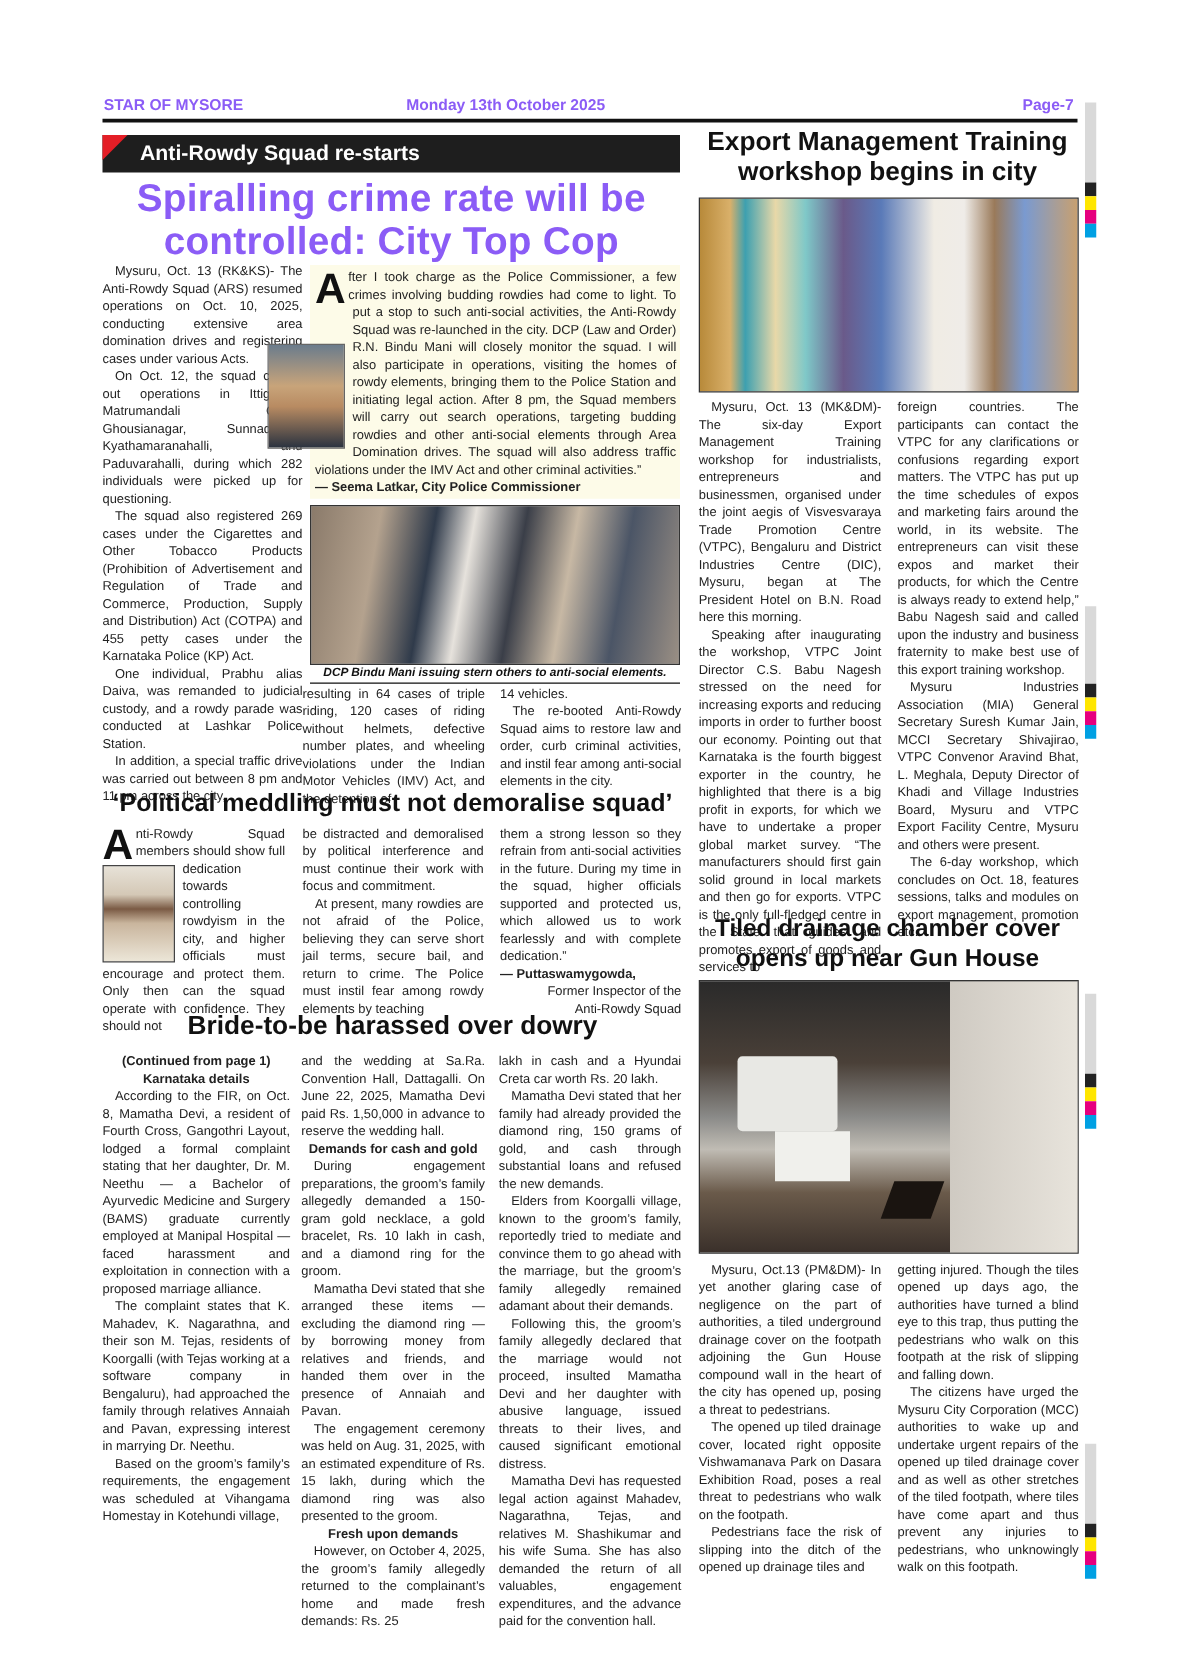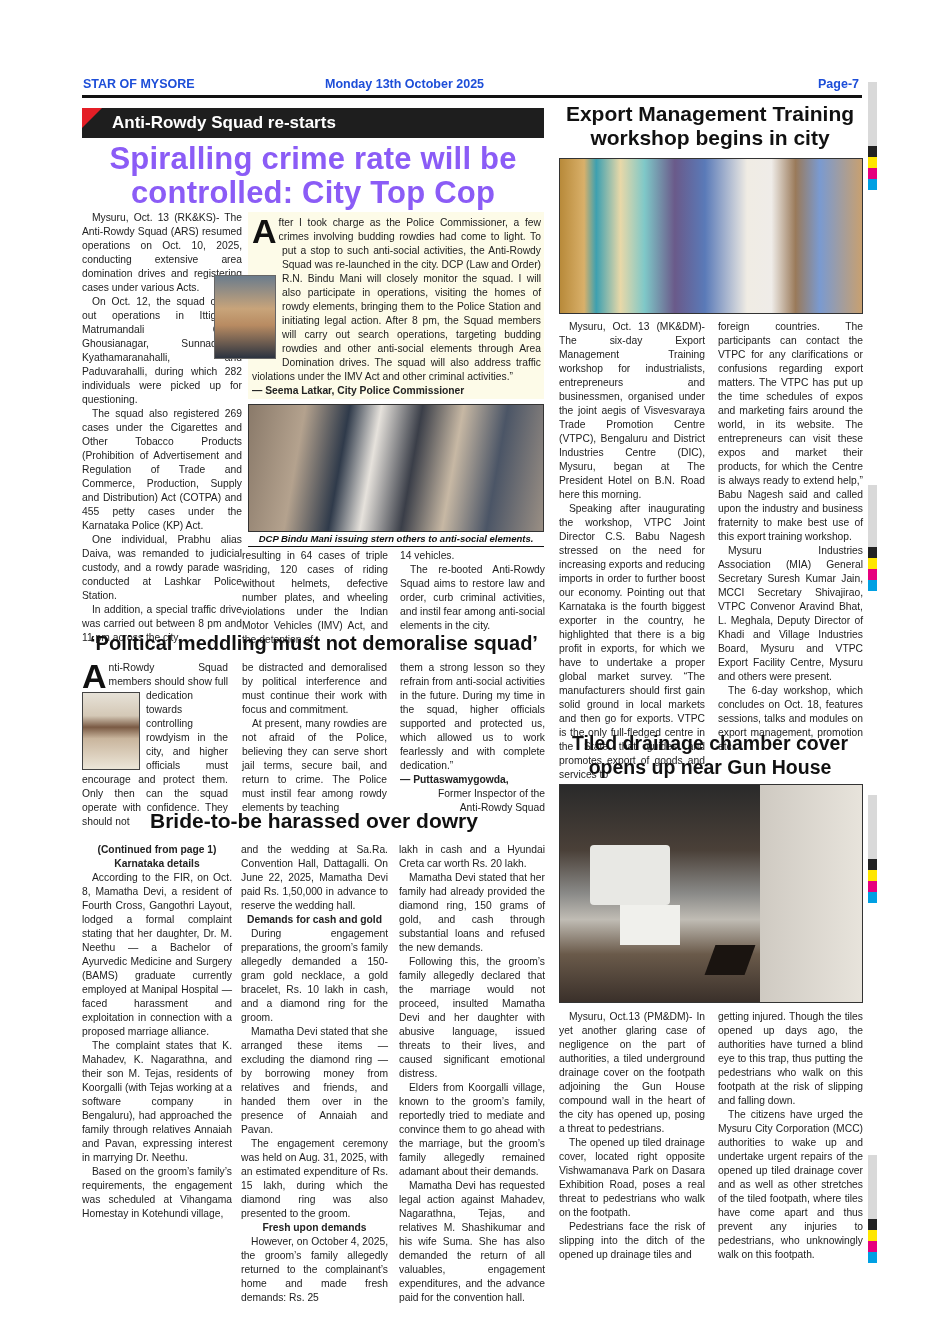--- a/index.html
+++ b/index.html
@@ -1,21 +1,21 @@
 <!DOCTYPE html>
 <html><head>
 <meta charset="utf-8">
 <style>
   * { box-sizing: border-box; margin: 0; padding: 0; }
   html, body { width: 945px; height: 1337px; background: #ffffff; overflow: hidden; }
   body { position: relative; font-family: "Liberation Sans", sans-serif; color: #1a1a1a; }
   .abs { position: absolute; }
 
   
-  .mast { font-weight: bold; font-size: 12.5px; color: #1d4ed8; top: 77px; }
+  .mast { font-weight: bold; font-size: 12.5px; color: #8b5cf6; top: 77px; }
   .mast-rule { left: 82px; top: 95px; width: 780px; height: 3px; background: #111; }
 
   
   .reg-gray { background: #d9d9d9; width: 9px; }
   .sw { width: 9px; height: 11px; }
 
   
   .kicker { left: 82px; top: 108px; width: 462px; height: 30px; background: #1e1e1e; }
   .kicker-tri { left: 82px; top: 108px; width: 0; height: 0; border-top: 20px solid #e41e26; border-right: 20px solid transparent; }
   .kicker-text { left: 112px; top: 113px; color: #fff; font-size: 17px; font-weight: bold; }
@@ -144,22 +144,22 @@
   <div class="center bold">Demands for cash and gold</div>
   <p>During engagement preparations, the groom’s family allegedly demanded a 150-gram gold necklace, a gold bracelet, Rs. 10 lakh in cash, and a diamond ring for the groom.</p>
   <p>Mamatha Devi stated that she arranged these items — excluding the diamond ring — by borrowing money from relatives and friends, and handed them over in the presence of Annaiah and Pavan.</p>
   <p>The engagement ceremony was held on Aug. 31, 2025, with an estimated expenditure of Rs. 15 lakh, during which the diamond ring was also presented to the groom.</p>
   <div class="center bold">Fresh upon demands</div>
   <p>However, on October 4, 2025, the groom’s family allegedly returned to the complainant’s home and made fresh demands: Rs. 25</p>
 </div>
 <div class="abs col" style="left:399px; top:843px; width:146px;">
   <p class="noind">lakh in cash and a Hyundai Creta car worth Rs. 20 lakh.</p>
   <p>Mamatha Devi stated that her family had already provided the diamond ring, 150 grams of gold, and cash through substantial loans and refused the new demands.</p>
+  <p>Elders from Koorgalli village, known to the groom’s family, reportedly tried to mediate and convince them to go ahead with the marriage, but the groom’s family allegedly remained adamant about their demands.</p>
   <p>Following this, the groom’s family allegedly declared that the marriage would not proceed, insulted Mamatha Devi and her daughter with abusive language, issued threats to their lives, and caused significant emotional distress.</p>
-  <p>Elders from Koorgalli village, known to the groom’s family, reportedly tried to mediate and convince them to go ahead with the marriage, but the groom’s family allegedly remained adamant about their demands.</p>
   <p>Mamatha Devi has requested legal action against Mahadev, Nagarathna, Tejas, and relatives M. Shashikumar and his wife Suma. She has also demanded the return of all valuables, engagement expenditures, and the advance paid for the convention hall.</p>
 </div>
 
 <div class="abs headline-black" style="left:557px; top:102px; width:306px; font-size:21px; line-height:24px;">Export Management Training workshop begins in city</div>
 <div class="abs photo" style="left:559px; top:158px; width:304px; height:156px; background: linear-gradient(90deg,#b88a3a 0%,#d9b06a 8%,#3da0b0 12%,#e8d8a8 20%,#7fc8c8 28%,#6a5a8a 38%,#5a7ab8 48%,#f0ece4 62%,#efece8 70%,#9a7a5a 78%,#7a9ad0 86%,#c8a070 100%);"></div>
 
 <div class="abs col" style="left:559px; top:320px; width:146px;">
   <p>Mysuru, Oct. 13 (MK&amp;DM)- The six-day Export Management Training workshop for industrialists, entrepreneurs and businessmen, organised under the joint aegis of Visvesvaraya Trade Promotion Centre (VTPC), Bengaluru and District Industries Centre (DIC), Mysuru, began at The President Hotel on B.N. Road here this morning.</p>
   <p>Speaking after inaugurating the workshop, VTPC Joint Director C.S. Babu Nagesh stressed on the need for increasing exports and reducing imports in order to further boost our economy. Pointing out that Karnataka is the fourth biggest exporter in the country, he highlighted that there is a big profit in exports, for which we have to undertake a proper global market survey. “The manufacturers should first gain solid ground in local markets and then go for exports. VTPC is the only full-fledged centre in the State that guides and promotes export of goods and services to</p>
 </div>

